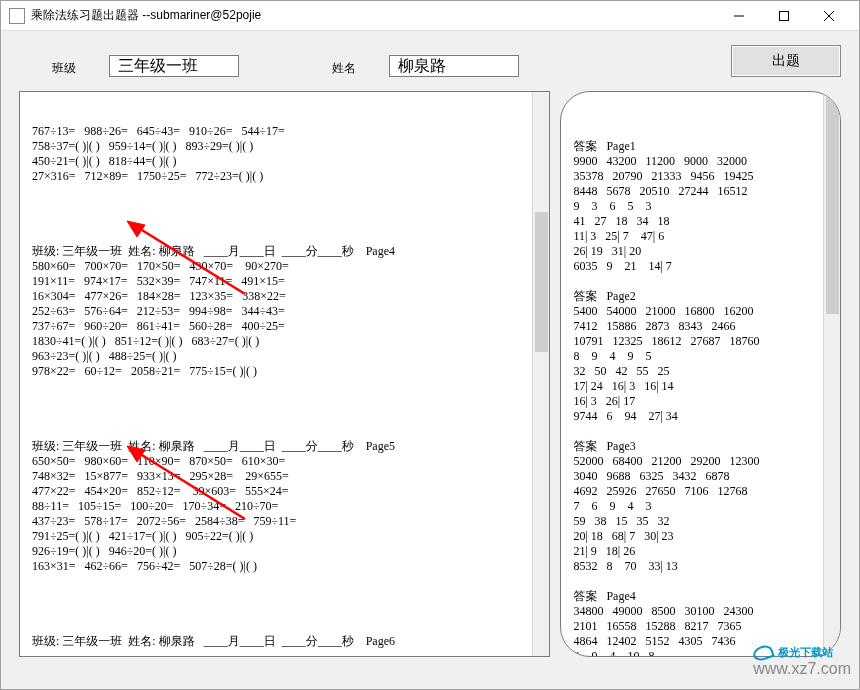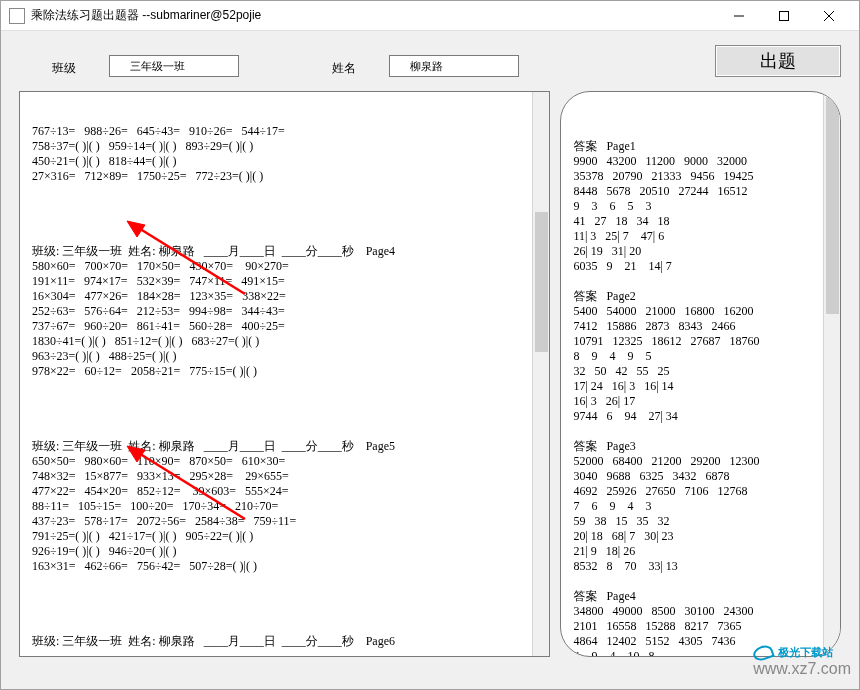--- a/index.html
+++ b/index.html
@@ -6,23 +6,23 @@
   html, body { margin: 0; padding: 0; font-family: "Microsoft YaHei", "SimSun", Arial, sans-serif; font-size: 12px; background: #f0f0f0; }
   .window { width: 860px; height: 690px; background: #f0f0f0; border: 1px solid #a0a0a0; position: relative; overflow: hidden; }
   .titlebar { height: 30px; background: #fff; display: flex; align-items: center; padding: 0 8px; border-bottom: 1px solid #e0e0e0; }
   .title-icon { width: 16px; height: 16px; margin-right: 6px; display: inline-block; background: #fff; border: 1px solid #888; }
   .title-text { flex: 1; font-size: 12px; color: #000; }
   .win-controls { display: flex; }
   .win-btn { width: 45px; height: 28px; display: flex; align-items: center; justify-content: center; color: #000; }
   .win-btn svg { width: 10px; height: 10px; }
   .toprow { display: flex; align-items: flex-end; padding: 14px 18px 14px 18px; gap: 0; }
   .lbl { width: 90px; text-align: center; font-size: 12px; }
-  .field { border: 1px solid #7a7a7a; background: #fff; height: 22px; width: 130px; padding: 2px 20px; font-size: 11px; }
+  .field { border: 1px solid #7a7a7a; background: #fff; height: 22px; width: 130px; padding: 2px 8px; font-size: 16px; }
   .spacer { width: 60px; }
-  .gen-btn { width: 126px; height: 32px; border: 1px solid #888; background: #e1e1e1; font-size: 18px; margin-left: auto; box-shadow: inset 0 0 0 1px #fff; font-family: Liberation Serif, serif; }
+  .gen-btn { width: 110px; height: 32px; border: 1px solid #888; background: #e1e1e1; font-size: 14px; margin-left: auto; box-shadow: inset 0 0 0 1px #fff; font-family: Liberation Serif, serif; }
   .body { display: flex; padding: 0 18px 18px 18px; gap: 10px; height: calc(100% - 104px); }
   .pane { border: 1px solid #7a7a7a; background: #fff; overflow: hidden; position: relative; font-family: "SimSun", monospace; font-size: 12px; line-height: 15px; white-space: pre; }
   .pane-left { flex: 1.9; }
   .pane-right { flex: 1; border-radius: 30px; }
   .pane-scroll { position: absolute; right: 0; top: 0; width: 17px; height: 100%; background: #f0f0f0; border-left: 1px solid #d4d4d4; }
   .sthumb { position: absolute; left: 2px; width: 13px; background: #cdcdcd; border-radius: 0; }
   .pane-content { padding: 2px 12px; position: relative; font-family: Liberation Serif, serif; }
   .arrow { position: absolute; stroke: #ff0000; fill: #ff0000; pointer-events: none; }
   .watermark { position: absolute; right: 8px; bottom: 11px; font-size: 11px; color: #0aa; }
   .watermark .swirl { display:inline-block; width:20px; height:14px; border:2px solid #09c; border-radius:50% 50% 0 50%; transform: rotate(-20deg); vertical-align: middle; margin-right:2px; }

